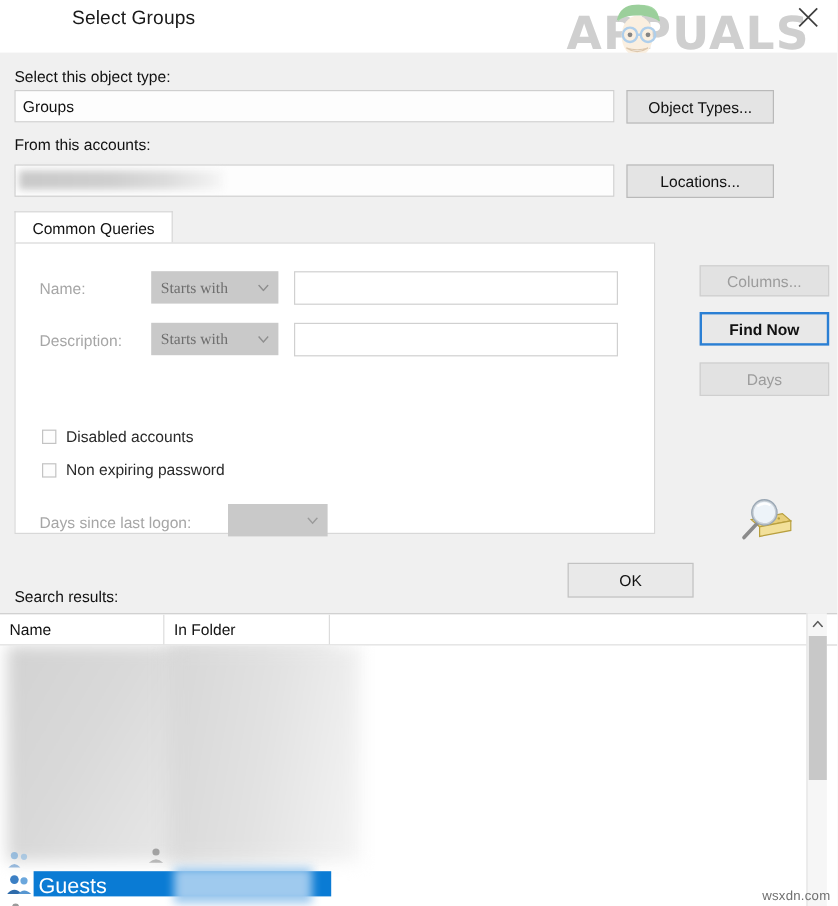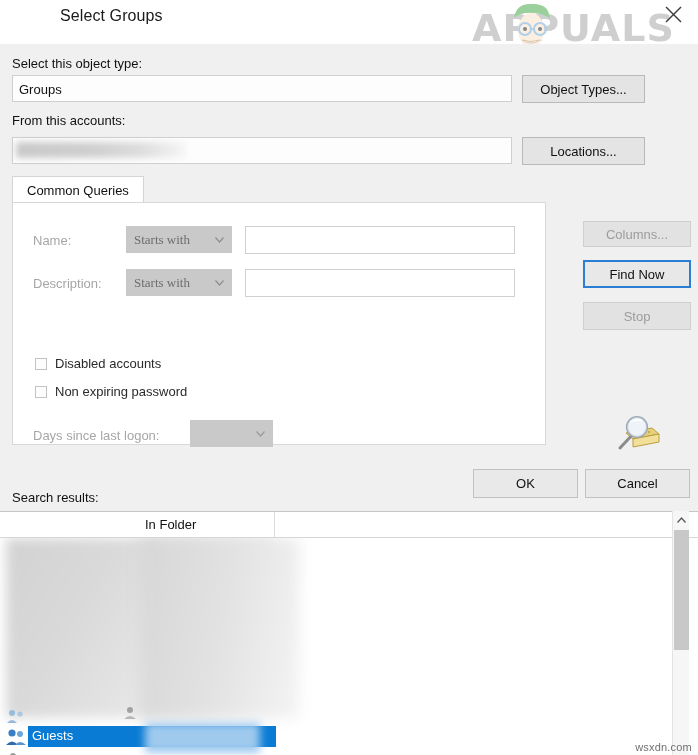--- a/index.html
+++ b/index.html
@@ -122,21 +122,21 @@
     display: flex;
     align-items: center;
     justify-content: center;
     cursor: default;
     white-space: nowrap;
   }
   .btn.disabled { color: #9c9c9c; background:#e2e2e2; border-color:#cfcfcf; }
   .btn.focus {
     border: 2px solid #2a7fd4;
     background: #e8e8e8;
-    font-weight: normal;
+    font-weight: bold;
   }
   .btn.plain { background:#e9e9e9; border:1px solid #c2c2c2; }
 
   
   #tabstrip {
     position: absolute;
     left: 12px; top: 132px;
     width: 534px; height: 27px;
   }
   #tab-common {
@@ -287,21 +287,21 @@
     position: absolute;
     left: 145px; top: 185px;
     width: 115px; height: 30px;
     background: #9fcaee;
     filter: blur(4px);
   }
   #row-icon { position: absolute; left: 5px; top: 189px; width: 22px; height: 19px; }
   #row-label {
     position: absolute;
     left: 32px; top: 190px;
-    font-size: 13px;
+    font-size: 18px;
     color: #ffffff;
     white-space: nowrap;
     z-index: 4;
   }
   .ghost-icon { position:absolute; width:20px; height:16px; opacity:.55; }
 
   
   #scrollbar {
     position: absolute;
     right: 9px; top: 511px;
@@ -412,43 +412,43 @@
       <div class="combo" style="left:177px; top:217px; width:83px; height:27px;">
         <span class="ctext"></span>
         <svg class="carrow" viewBox="0 0 9 6">
           <polyline points="0.5,0.5 4.5,5 8.5,0.5" fill="none" stroke="#9b9b9b" stroke-width="1.2"></polyline>
         </svg>
       </div>
     </div>
 
     <div class="btn disabled" style="left:583px; top:177px; width:108px; height:26px;">Columns...</div>
     <div class="btn focus" style="left:583px; top:216px; width:108px; height:28px;">Find Now</div>
-    <div class="btn disabled" style="left:583px; top:258px; width:108px; height:28px;">Stop</div>
+    <div class="btn disabled" style="left:583px; top:258px; width:108px; height:28px;">Days</div>
 
     <svg id="magnifier" viewBox="0 0 50 42">
       <path d="M14 24 L40 19 L47 25 L21 30 Z" fill="#e8cf7a" stroke="#b89f3e" stroke-width="1"></path>
       <path d="M21 30 L47 25 L47 33 L21 38 Z" fill="#f2e09a" stroke="#b89f3e" stroke-width="1"></path>
       <circle cx="27" cy="25" r="1" fill="#b89f3e"></circle>
       <circle cx="32" cy="24" r="1" fill="#b89f3e"></circle>
       <circle cx="37" cy="23" r="1" fill="#b89f3e"></circle>
       <line x1="8" y1="39" x2="22" y2="24" stroke="#8b8b8b" stroke-width="3" stroke-linecap="round"></line>
       <circle cx="25" cy="18" r="10" fill="#dfeaf5" stroke="#9aa7b4" stroke-width="2.2"></circle>
       <circle cx="25" cy="18" r="10" fill="#ffffff" opacity="0.45"></circle>
       <path d="M19 13 q5 -4 11 -1" stroke="#ffffff" stroke-width="2" fill="none" opacity=".9"></path>
     </svg>
 
     <div class="btn plain" style="left:473px; top:425px; width:105px; height:29px;">OK</div>
-    <div class="btn plain" style="left:585px; top:425px; width:105px; height:29px;">Cancel</div>
   </div>
 
   <div id="sr-label">Search results:</div>
 
   <div id="listview-right-edge"></div>
   <div id="listview">
     <div id="lv-header">
+      <div class="lv-col" style="left:0; width:137px;">Name</div>
       <div class="lv-col" style="left:137px; width:138px;">In Folder</div>
       <div class="lv-col" style="left:275px; width:401px; border-right:none;"></div>
     </div>
 
     <div id="lv-body">
       <div id="blur-block"></div>
       <div id="blur-block2"></div>
 
       <svg class="ghost-icon" style="left:6px; top:170px;" viewBox="0 0 20 16">
         <circle cx="6" cy="5" r="3" fill="#5b9bd5"></circle>

